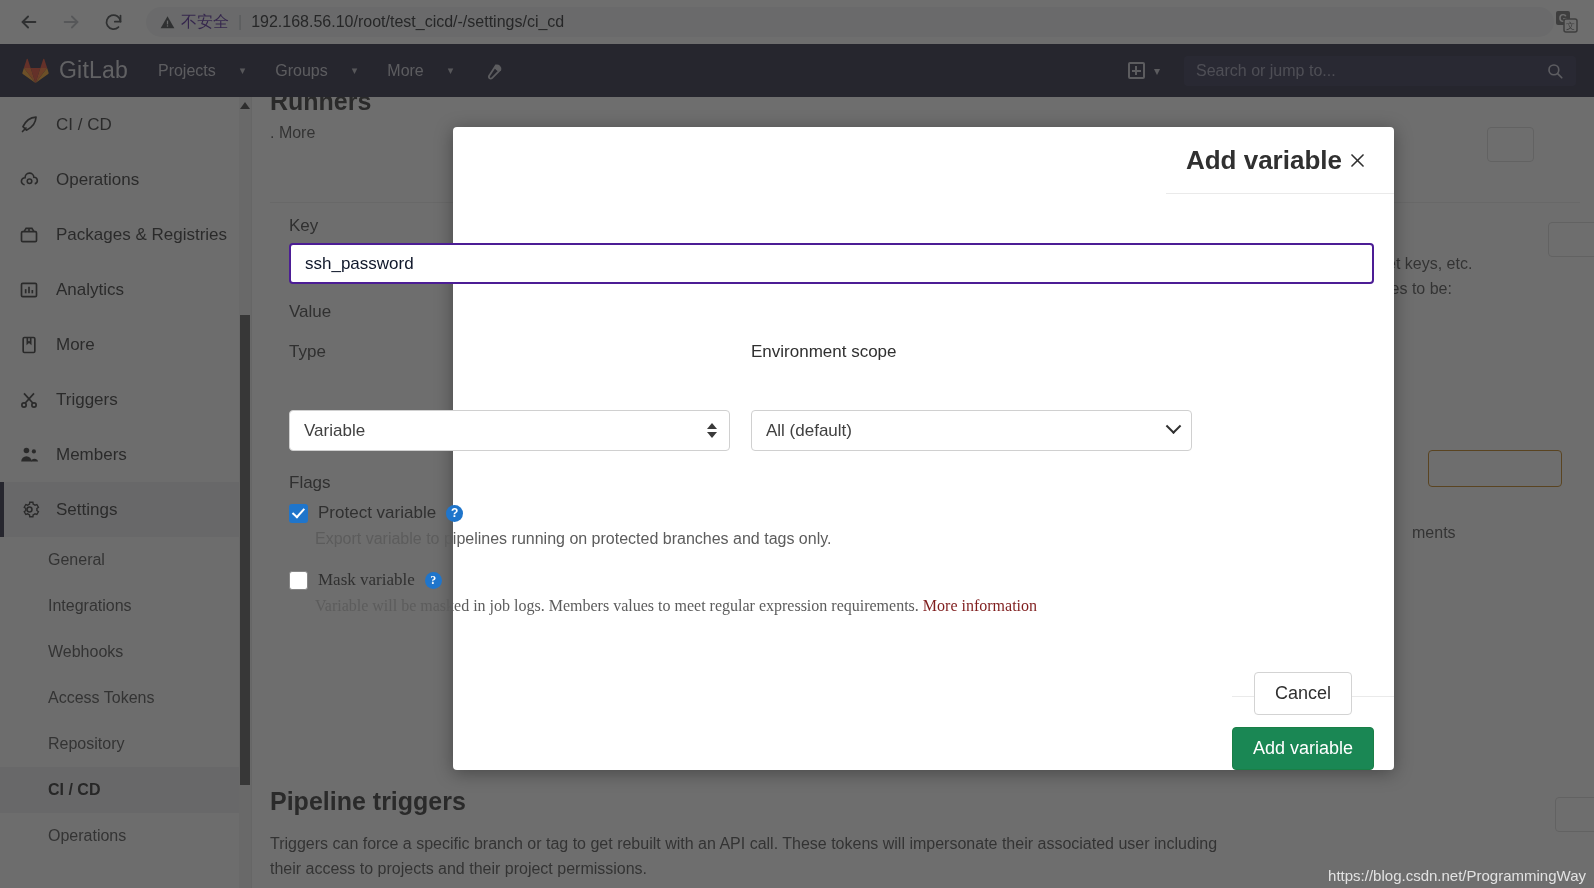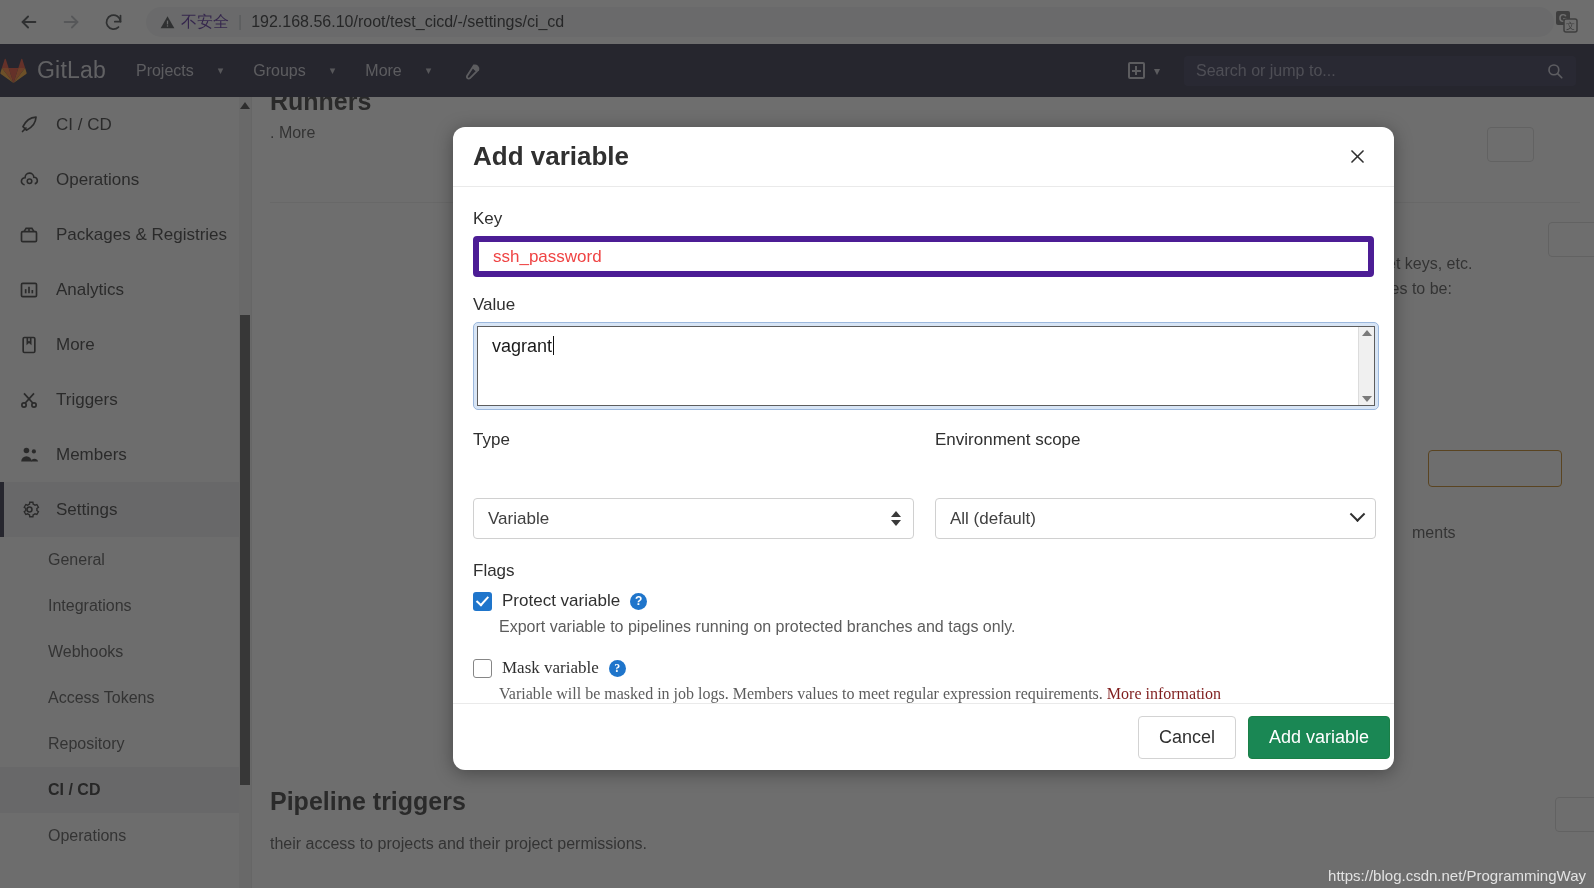--- a/index.html
+++ b/index.html
@@ -37,21 +37,21 @@
     width: 26px; height: 26px; margin-left: auto; margin-right: 14px;
     display: flex; align-items: center; justify-content: center;
     position: relative;
   }
 
   
   .gl-header {
     position: absolute; left: 0; top: 44px; width: 1594px; height: 53px;
     background: #292961; background: #1f1f38;
   }
-  .gl-header-inner { display: flex; align-items: center; height: 53px; }
+  .gl-header-inner { display: flex; align-items: center; height: 53px; padding-left: 22px; }
   .gl-logo-wrap { display: flex; align-items: center; }
   .gl-logo { width: 27px; height: 25px; }
   .gl-brand {
     color: #d6d6de; font-size: 23px; margin-left: 10px; letter-spacing: .2px;
   }
   .gl-nav-item {
     color: #c7c7d1; font-size: 16px; margin-left: 30px; display: flex; align-items: center; gap: 24px;
   }
   .gl-nav-item .caret { font-size: 11px; opacity: .9; }
   .wrench-icon { margin-left: 30px; color: #c7c7d1; display:flex; }
@@ -126,38 +126,38 @@
 
   
   .overlay {
     position: absolute; left: 0; top: 0; width: 1594px; height: 888px;
     background: rgba(41,41,41,0.68);
   }
 
   
   .modal {
     position: absolute; left: 453px; top: 127px; width: 941px; height: 643px;
-    background: #fff; border-radius: 12px;
+    background: #fff; border-radius: 4px;
     box-shadow: 0 3px 18px rgba(0,0,0,.35);
-    display: flex; flex-direction: column;
+    display: flex; flex-direction: column; align-items: flex-end;
   }
   .modal-head {
     height: 67px; display: flex; align-items: center; padding: 0 22px 0 20px;
     border-bottom: 1px solid #eaeaea;
   }
   .modal-title { font-size: 26px; color: #303030; font-weight: 600; }
   .modal-close {
     margin-left: auto; color: #303030; font-size: 25px; line-height: 1;
     width: 30px; height: 30px; display: flex; align-items: center; justify-content: center;
   }
   .modal-body { flex: 1; padding: 22px 20px 0 20px; }
   .fl { font-size: 17px; color: #303030; margin-bottom: 7px; }
   .txt-input {
-    width: 901px; height: 41px; border: 6px solid #4c1d95; border-radius: 4px;
-    font-size: 17px; color: #ef4444; padding: 0 14px; font-family: "Liberation Sans", sans-serif;
+    width: 1085px; height: 41px; border: 2px solid #4c1d95; border-radius: 4px;
+    font-size: 17px; color: #0f172a; padding: 0 14px; font-family: "Liberation Sans", sans-serif;
     background: #fff;
   }
   .ta-wrap {
     position: relative; width: 906px; height: 88px;
     border: 1px solid #9cb8dd; border-radius: 5px; background: #d8e5f5;
     padding: 3px;
   }
   .ta-inner {
     width: 100%; height: 100%; border: 1px solid #5d5d5d; background: #fff;
     position: relative; display: flex;
@@ -206,21 +206,21 @@
   .flag-label { font-size: 17px; color: #303030; }
   .help-ico {
     width: 17px; height: 17px; border-radius: 50%; background: #1f75cb; color: #fff;
     font-size: 12px; font-weight: 700; display: flex; align-items: center; justify-content: center;
   }
   .flag-desc { font-size: 16px; color: #5c5c5c; margin: 7px 0 0 26px; }
   .flag-block2 { margin-top: 22px; font-family: Liberation Serif, serif; }
 
   .modal-foot {
     height: 74px; border-top: 1px solid #eaeaea;
-    display: flex; align-items: center; justify-content: flex-end; gap: 12px; padding-right: 4px;
+    display: flex; align-items: center; justify-content: flex-end; gap: 12px; padding-right: 20px; flex-direction: column;
   }
   .btn-cancel {
     border: 1px solid #d3d3d3; background: #fff; color: #303030; border-radius: 4px;
     font-size: 18px; padding: 10px 20px; font-family: "Liberation Sans", sans-serif;
   }
   .btn-primary {
     border: 1px solid #1a7f46; background: #1a8754; color: #fff; border-radius: 4px;
     font-size: 18px; padding: 10px 20px; font-family: "Liberation Sans", sans-serif;
   }
 
@@ -466,20 +466,21 @@
         <span class="outline-warn-btn">&nbsp;&nbsp;&nbsp;&nbsp;&nbsp;&nbsp;&nbsp;&nbsp;&nbsp;&nbsp;&nbsp;&nbsp;&nbsp;&nbsp;&nbsp;&nbsp;&nbsp;&nbsp;&nbsp;&nbsp;&nbsp;&nbsp;&nbsp;&nbsp;</span>
       </div>
       <div style="position:absolute; left:1160px; top:424px;">
         <span class="sect-text">ments</span>
       </div>
 
       <div style="position:absolute; left:18px; top:690px;">
         <div class="sect-title">Pipeline triggers</div>
       </div>
       <div style="position:absolute; left:18px; top:735px; width:1130px;">
+        <div class="sect-text">Triggers can force a specific branch or tag to get rebuilt with an API call. These tokens will impersonate their associated user including</div>
         <div class="sect-text">their access to projects and their project permissions.</div>
       </div>
       <div style="position:absolute; right:-8px; top:700px;">
         <span class="fake-btn">&nbsp;&nbsp;&nbsp;&nbsp;</span>
       </div>
     </div>
   </div>
 
   <div class="overlay"></div>
 
@@ -494,29 +495,20 @@
           </svg>
       </div>
     </div>
 
     <div class="modal-body">
 
       <div class="fl">Key</div>
       <input class="txt-input" type="text" value="ssh_password" style="">
 
       <div class="fl" style="margin-top:18px;">Value</div>
-      <div class="ta-wrap">
-        <div class="ta-inner">
-          <div class="ta-text"><span>vagrant</span><span class="caret-bar"></span></div>
-          <div class="ta-scroll">
-            <div class="tri-up"></div>
-            <div class="tri-dn"></div>
-          </div>
-        </div>
-      </div>
 
       <div class="row2">
         <div class="sel-col">
           <div class="fl">Type</div>
           <div class="sel-box">
             <span class="sel-val">Variable</span>
             <span class="spin">
               <span class="tu"></span>
                 <span class="td"></span>
             </span>

